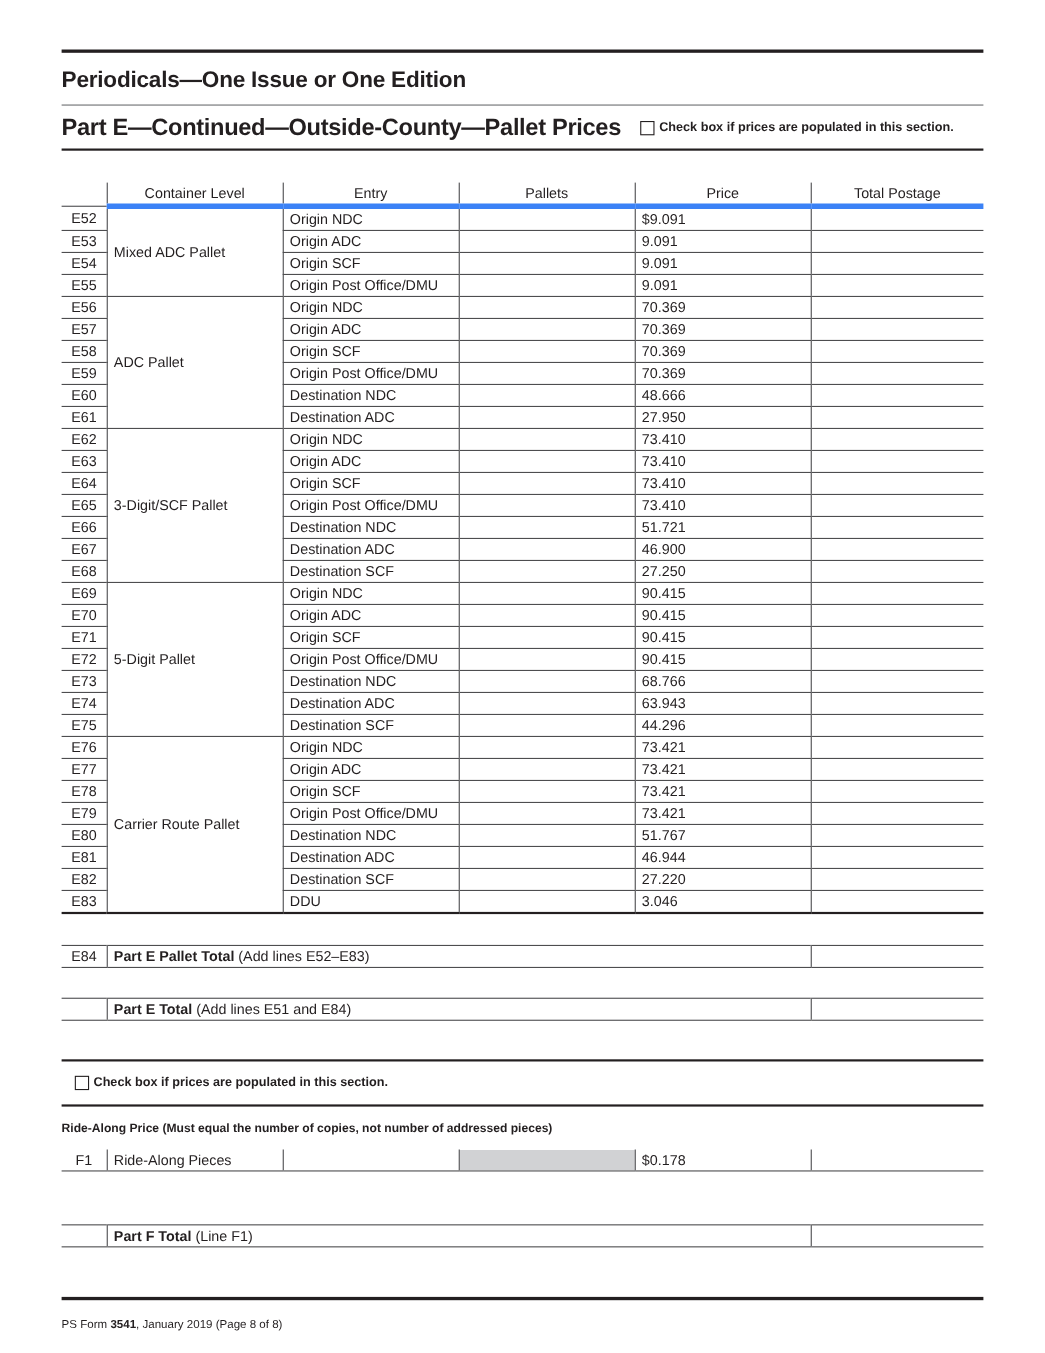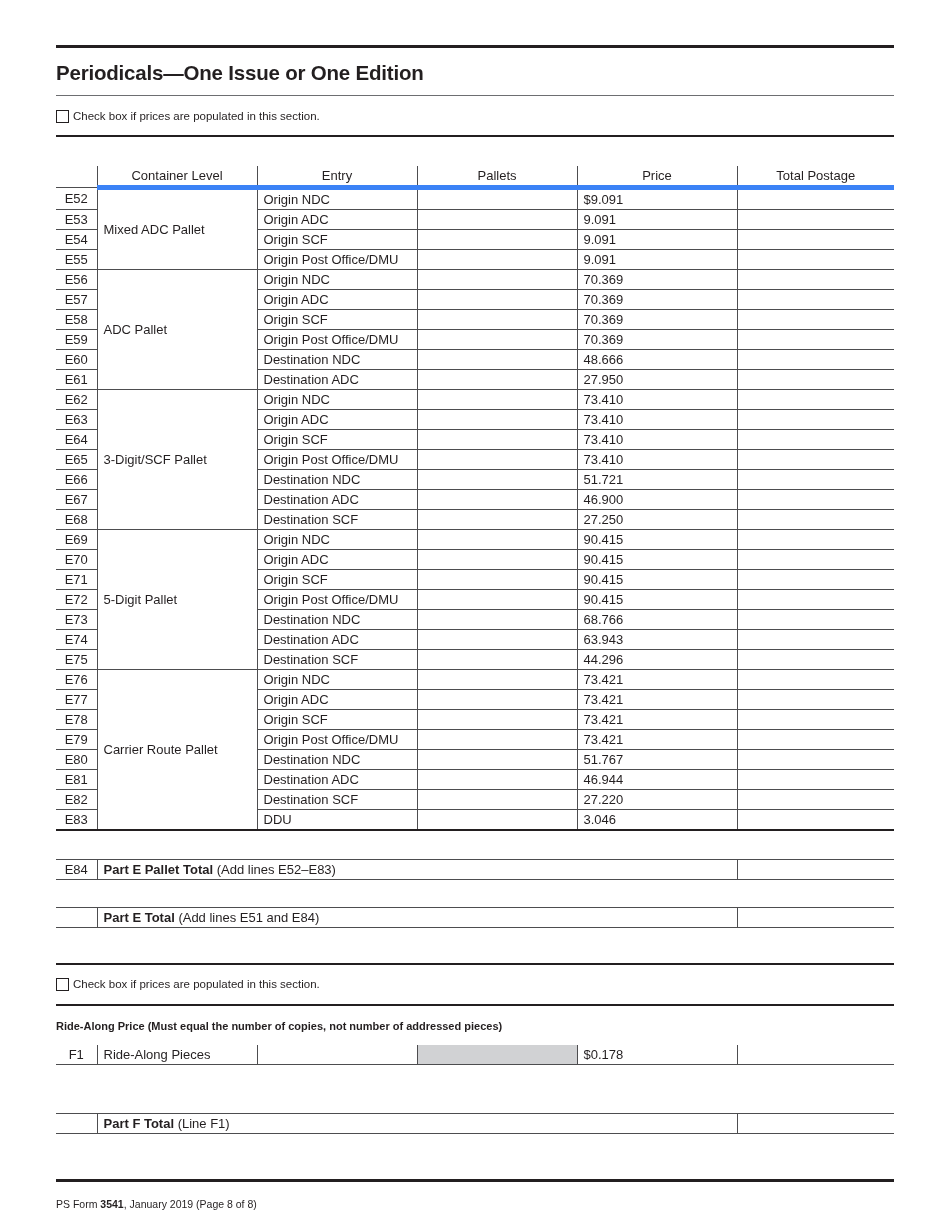--- a/index.html
+++ b/index.html
@@ -3,21 +3,21 @@
 <meta charset="utf-8">
 <style>
   html, body { margin:0; padding:0; background:#fff; }
   body { width:950px; height:1230px; position:relative; font-family:"Liberation Sans", sans-serif; color:#231f20; overflow:hidden; }
   .page { position:absolute; left:56px; top:0; width:838px; }
   .rule-thick { position:absolute; left:0; width:838px; height:3px; background:#231f20; }
   .rule-thin { position:absolute; left:0; width:838px; height:1px; background:#6d6e71; }
   .rule-med { position:absolute; left:0; width:838px; height:2px; background:#231f20; }
   .h1 { position:absolute; left:0; font-weight:bold; font-size:20.5px; letter-spacing:-0.2px;text-align:right; }
   .h2 { position:absolute; left:0; font-weight:bold; font-size:21.5px; letter-spacing:-0.3px; white-space:nowrap; }
-  .chk { display:inline-flex; align-items:flex-start; font-weight:normal; font-size:11.5px; letter-spacing:0; vertical-align:middle; position:relative; top:-1px; }
+  .chk { display:inline-flex; align-items:flex-start; font-weight:bold; font-size:11.5px; letter-spacing:0; margin-left:12px; vertical-align:middle; position:relative; top:-1px; }
   .box { display:inline-block; width:11px; height:11px; border:1px solid #231f20; margin-right:4px; background:#fff; }
   table.grid { position:absolute; left:0; border-collapse:collapse; table-layout:fixed; width:838px; font-size:13px; }
   table.grid td, table.grid th { padding:0 6px; height:19px; line-height:19px; border-bottom:1px solid #4d4d4f; white-space:nowrap; overflow:hidden; }
   table.grid th { font-weight:normal; text-align:center; border-bottom:5px solid #3b82f6; height:19px; }
   .vl { border-left:1px solid #4d4d4f; }
   .num { text-align:center; padding:0 !important; }
   .right { }
   .shade { background:#d1d2d4; }
   .bold { font-weight:bold; }
   .sub { position:absolute; left:0; font-weight:bold; font-size:11px; }
@@ -27,20 +27,21 @@
 </head>
 <body>
 
 <div class="page">
 
   <div class="rule-thick" style="top:45px;"></div>
   <div class="h1" style="top:61px;">Periodicals—One Issue or One Edition</div>
   <div class="rule-thin" style="top:95px;"></div>
 
   <div class="h2" style="top:104px;">
+    <span>Part E—Continued—Outside-County—Pallet Prices</span>
     <span class="chk">
       <span class="box"></span>
       <span>Check box if prices are populated in this section.</span>
     </span>
   </div>
   <div class="rule-med" style="top:135px;"></div>
 
   <table class="grid" id="part-e-table" style="top:166px;">
     <colgroup>
       <col style="width:41px">

